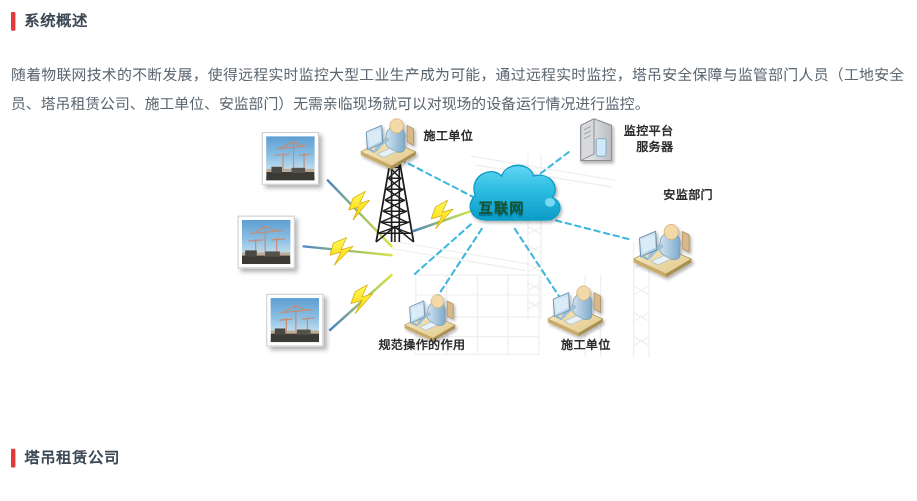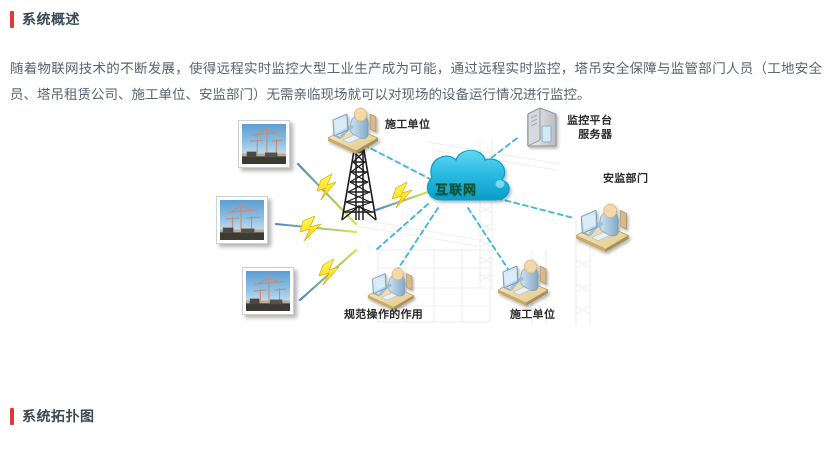--- a/index.html
+++ b/index.html
@@ -361,16 +361,16 @@
     </div>
 
     <div class="diag-label" id="label-safety-bureau">安监部门</div>
     <div class="diag-label" id="label-rental-company">规范操作的作用</div>
     <div class="diag-label" id="label-construction">施工单位</div>
   </div>
 
 
   <div class="section-heading" id="heading-topology">
     <span class="bar"></span>
-    <span class="title-text">系统拓扑图</span>
+    <span class="title-text">塔吊租赁公司</span>
   </div>
 
 </div>
 
 </body></html>

